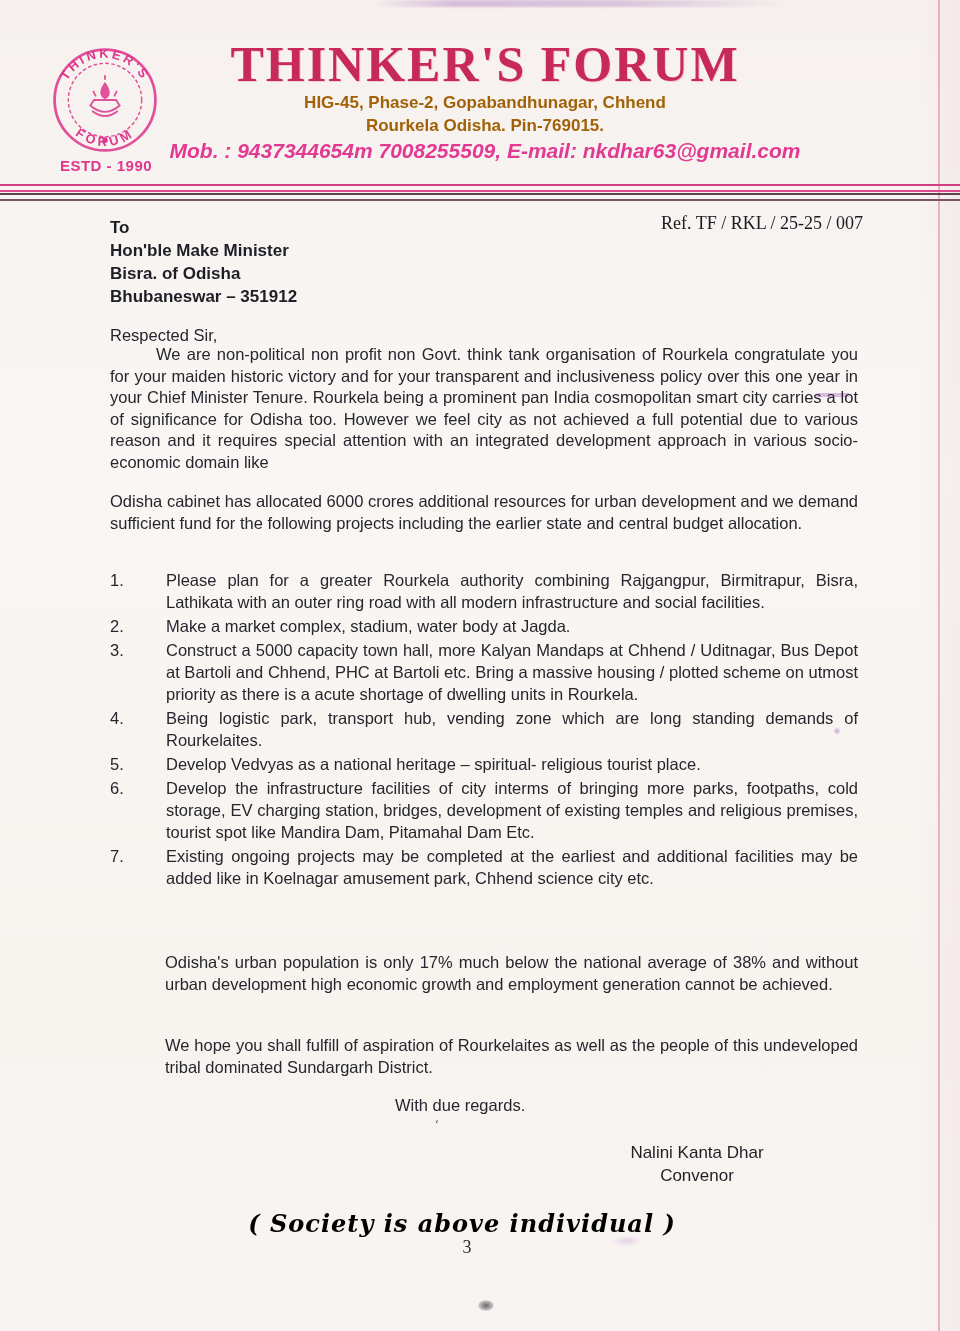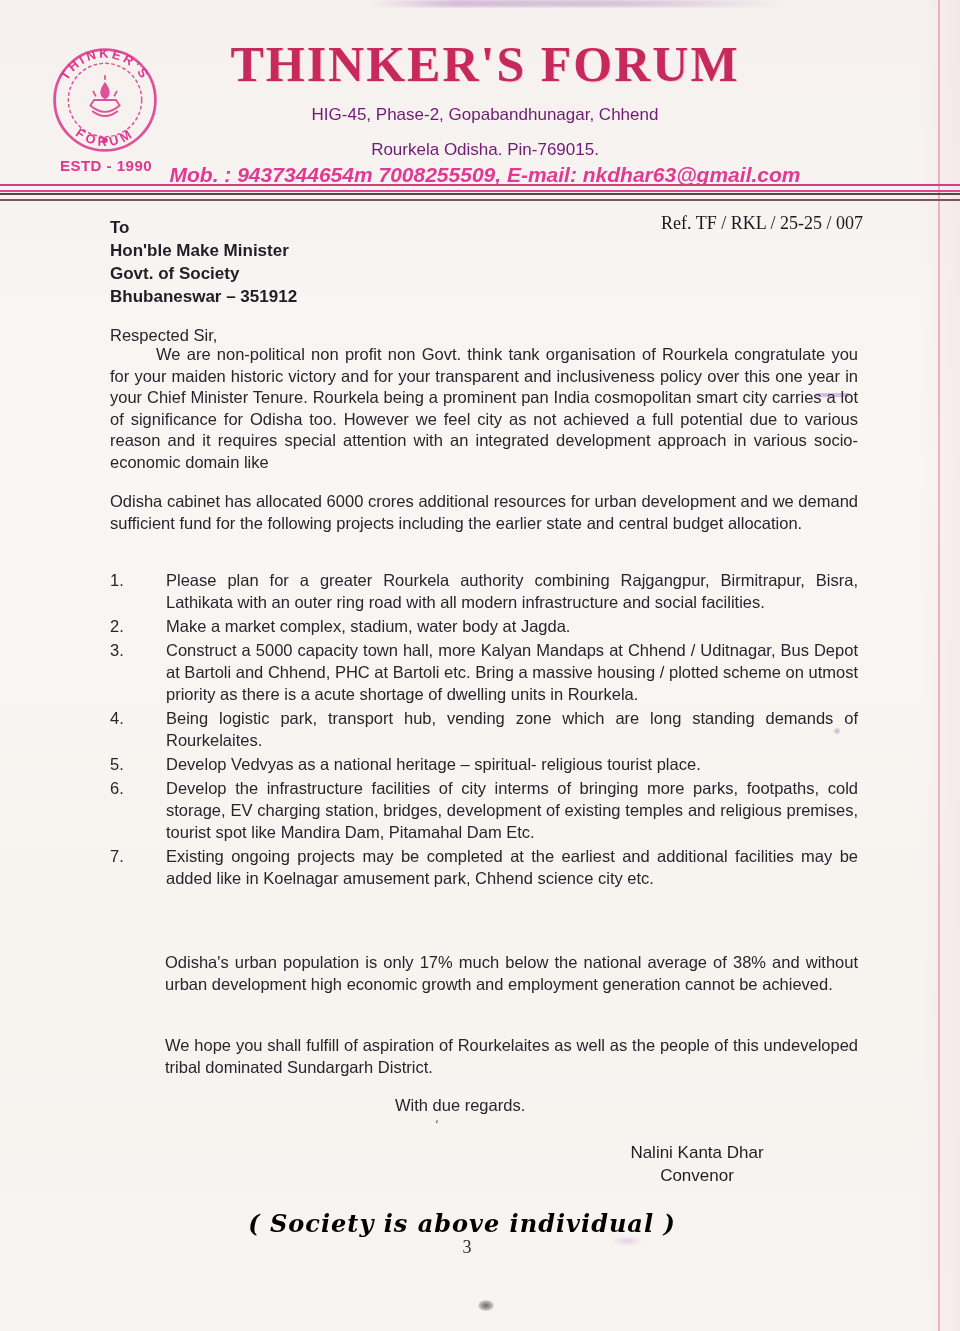--- a/index.html
+++ b/index.html
@@ -31,21 +31,21 @@
   
   .logo-svg{left:50px;top:44px;width:110px;height:112px;}
   .estd{left:48px;top:157px;width:116px;text-align:center;
     font-weight:bold;font-size:15px;color:#e0368c;letter-spacing:.5px;}
   .header-text{left:150px;top:38px;width:670px;text-align:center;}
   .org-name{font-family:"Liberation Serif", serif;font-weight:bold;font-size:50px;
     line-height:52px;color:#c8295c;letter-spacing:2px;white-space:nowrap;
     text-shadow:1px 1px 0 rgba(240,170,195,.55);}
   .tagline{font-family:"DejaVu Serif", serif;font-style:italic;font-weight:bold;
     font-size:22px;line-height:26px;color:#d42d84;margin-top:2px;}
-  .addr{font-weight:normal;font-size:17px;line-height:21px;color:#701a75;margin-top:14px;}
+  .addr{font-weight:bold;font-size:17px;line-height:21px;color:#a16207;margin-top:2px;}
   .mob{font-weight:bold;font-size:21px;line-height:21px;color:#e23a92;margin-top:4px;font-style:italic;}
   .rule1{left:0;top:184px;width:960px;height:4px;
     border-top:2px solid #d23d84;border-bottom:2px solid #d94b8e;}
   .rule2{left:0;top:193px;width:960px;height:4px;
     border-top:2px solid #5d4350;border-bottom:2px solid #7a5560;}
 
   
   .recipient{left:110px;top:216px;font-weight:bold;font-size:17px;line-height:23px;color:#1e1e26;}
   .meta{left:637px;top:210px;font-family:"Liberation Serif", serif;font-size:18px;
     line-height:26px;color:#1a1a22;margin-left:24px;}
@@ -113,21 +113,21 @@
   <div class="addr">HIG-45, Phase-2, Gopabandhunagar, Chhend</div>
   <div class="addr">Rourkela Odisha. Pin-769015.</div>
   <div class="mob">Mob. : 9437344654m 7008255509, E-mail: nkdhar63@gmail.com</div>
 </div>
 <div class="abs rule1"></div>
 <div class="abs rule2"></div>
 
 <div class="abs recipient">
   <div>To</div>
   <div>Hon'ble Make Minister</div>
-  <div>Govt. of Society</div>
+  <div>Bisra. of Odisha</div>
   <div>Bhubaneswar – 351912</div>
 </div>
 <div class="abs meta">
   <div>Ref. TF / RKL / 25-25 / 007</div>
 </div>
 
 <div class="abs greeting">Respected Sir,</div>
 <div class="abs para para1">We are non-political non profit non Govt.  think tank  organisation of Rourkela congratulate you for your maiden historic victory and for your transparent and inclusiveness policy over this one year in your Chief Minister Tenure.  Rourkela being a prominent pan India cosmopolitan smart city carries a lot of significance  for Odisha too.  However we feel city as not achieved a full potential  due to various reason and it requires special attention with an integrated development approach in various socio-economic domain like</div>
 <div class="abs para para2">Odisha cabinet has allocated 6000 crores additional resources for urban development and we demand sufficient fund for the following projects including the earlier state and central budget allocation.</div>
 

